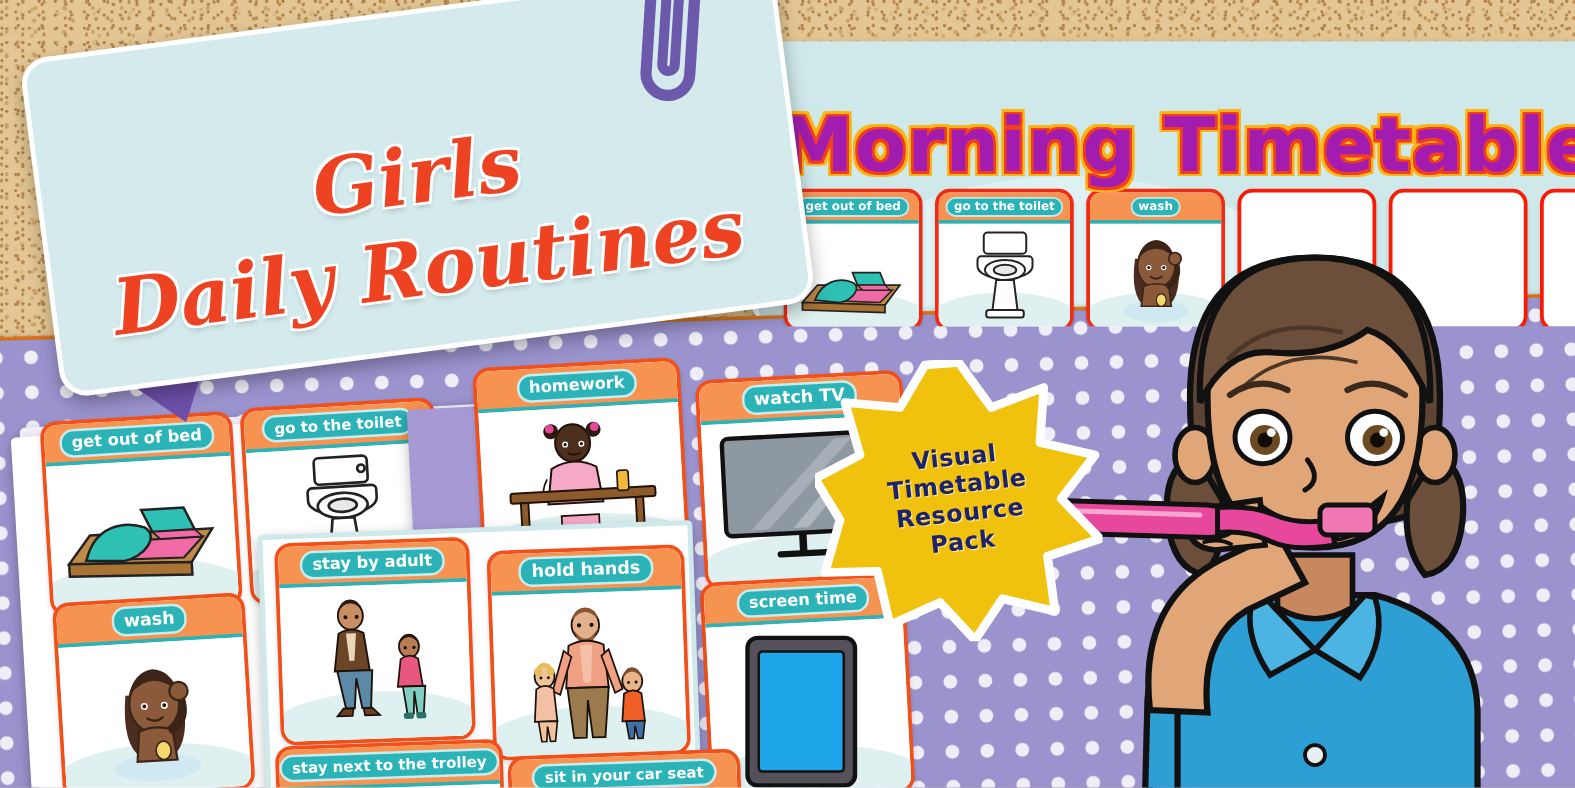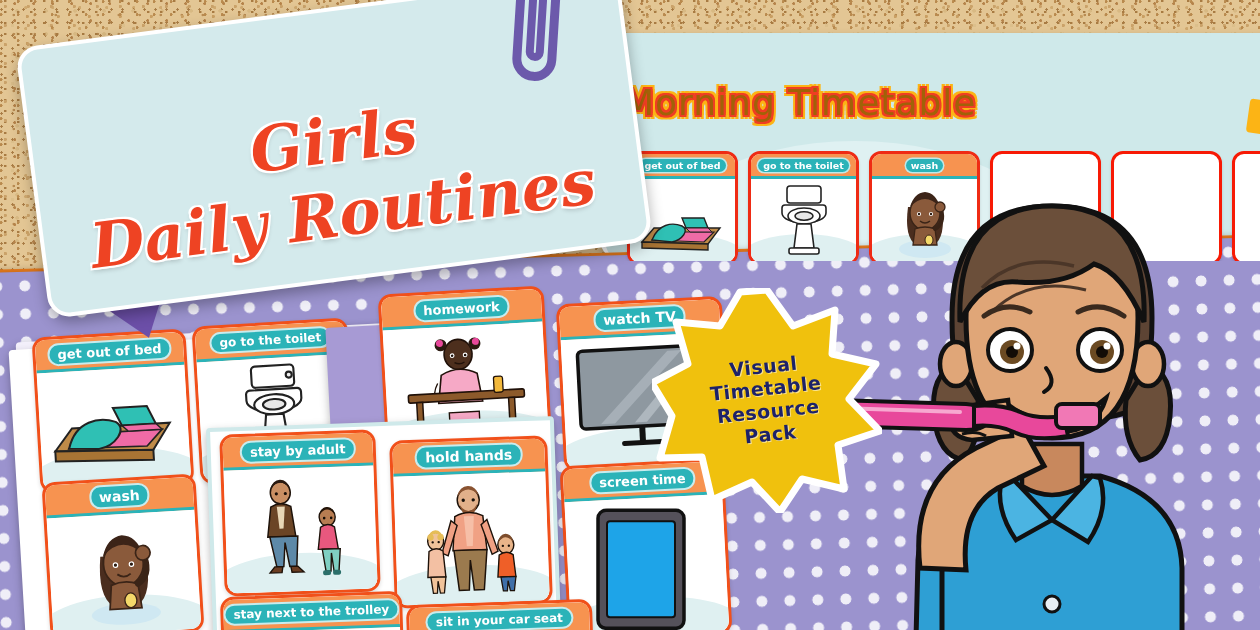--- a/index.html
+++ b/index.html
@@ -53,22 +53,22 @@
     box-shadow:0 4px 9px rgba(0,0,0,.22);
     border-left:5px solid #ffffff;
     overflow:hidden;
   }
   .tt-banner::after{
     content:"";position:absolute;left:40px;bottom:-120px;width:420px;height:240px;
     background:#dff1f2;border-radius:50%;
   }
   .tt-title{
     position:absolute;left:18px;top:49px;width:600px;
-    font-family:"DejaVu Sans",sans-serif;font-weight:normal;
-    font-size:36px;letter-spacing:1px;color:#a16207;
+    font-family:"DejaVu Sans",sans-serif;font-weight:bold;
+    font-size:60px;letter-spacing:1px;color:#a21caf;
     text-shadow:
       -2px 0 #ef3e23, 2px 0 #ef3e23, 0 -2px #ef3e23, 0 2px #ef3e23,
       -2px -2px #ef3e23, 2px -2px #ef3e23, -2px 2px #ef3e23, 2px 2px #ef3e23,
       -4px 0 #fcb415, 4px 0 #fcb415, 0 -4px #fcb415, 0 4px #fcb415,
       -4px -4px #fcb415, 4px -4px #fcb415, -4px 4px #fcb415, 4px 4px #fcb415;
     z-index:3;white-space:nowrap;
   }
   .tt-row{position:absolute;left:22px;top:118px;display:flex;gap:10px;z-index:2;}
   .tt-card{
     width:105px;height:108px;background:#ffffff;border:3px solid #ef2b14;

